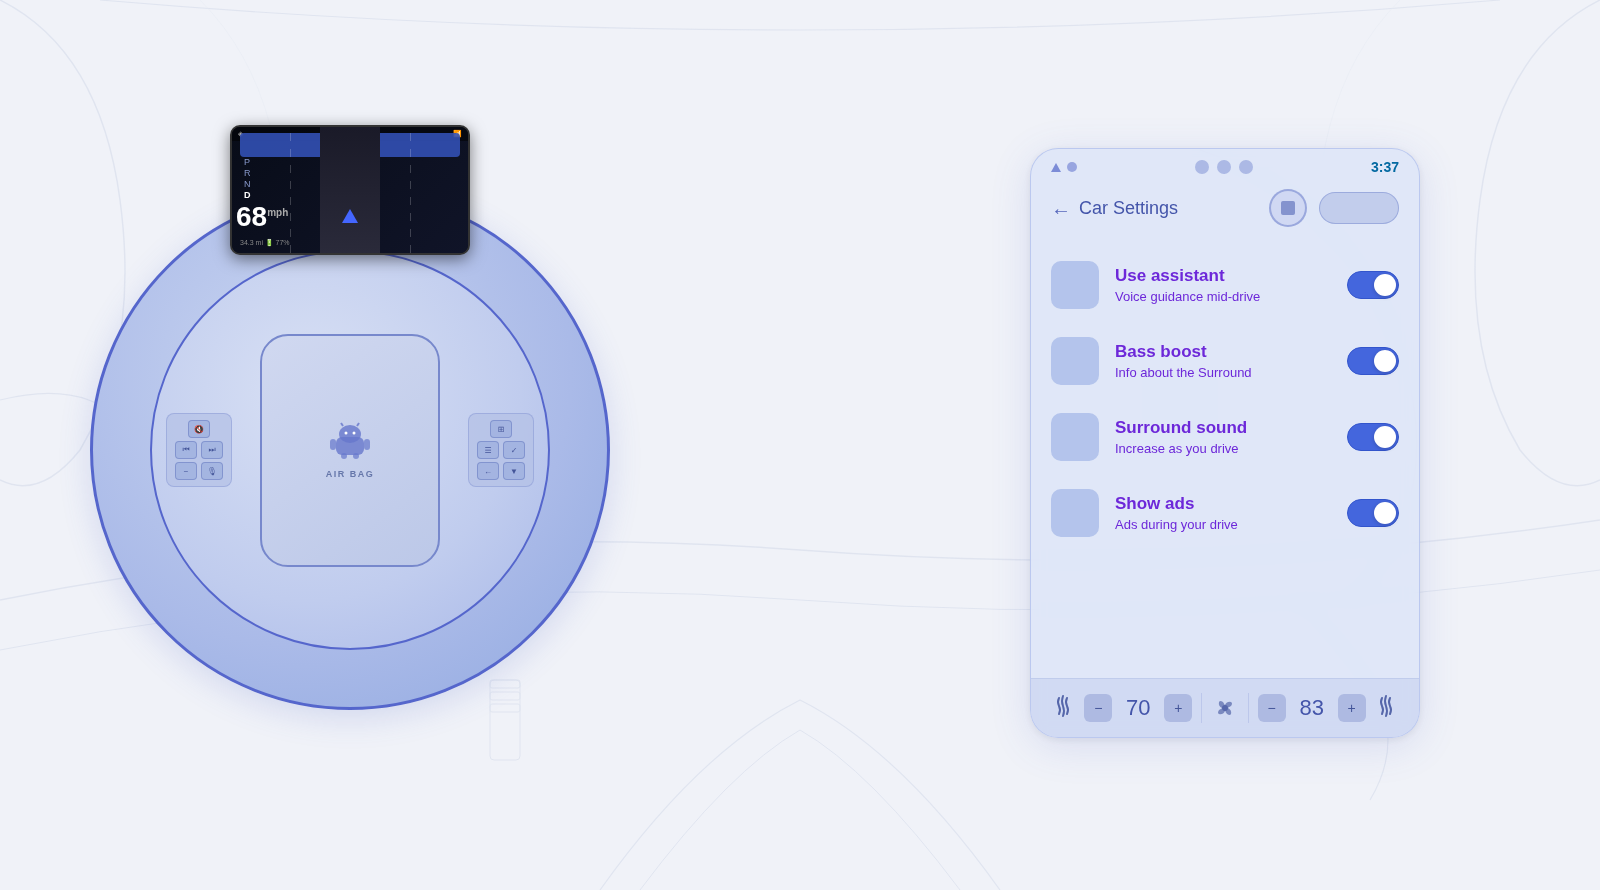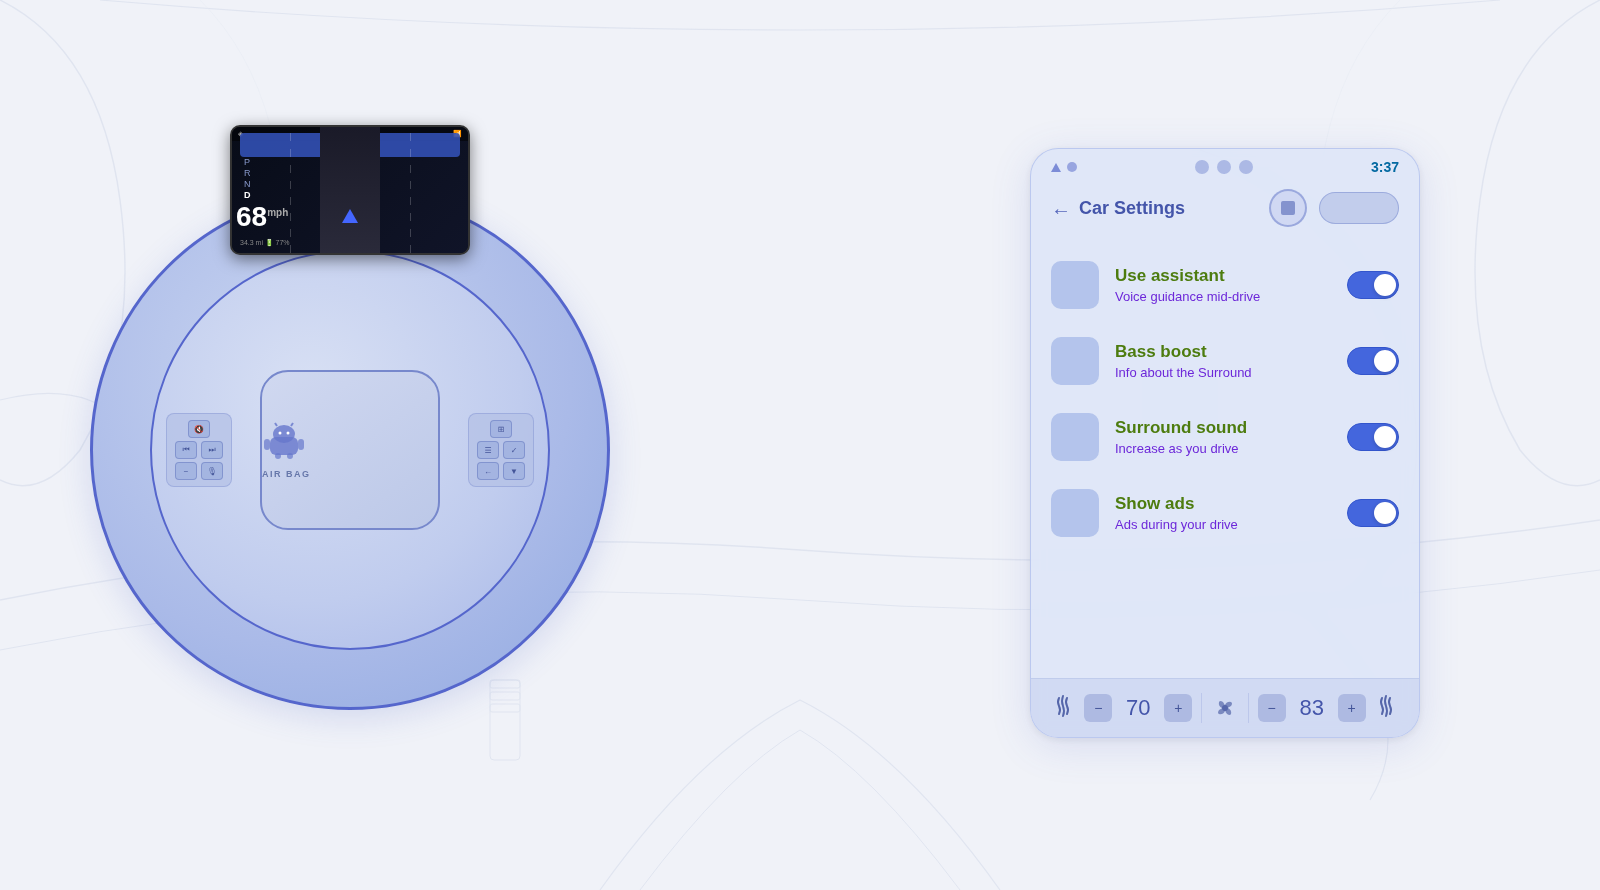--- a/index.html
+++ b/index.html
@@ -53,26 +53,27 @@
       background: radial-gradient(circle at 40% 35%, #d8e0f4 0%, #c0ccee 60%, #a8b8e8 100%);
       border: 2.5px solid #5566cc;
       position: relative;
       display: flex;
       align-items: center;
       justify-content: center;
     }
 
     .steering-center {
       width: 180px;
-      height: 160px;
+      height: 233px;
       border-radius: 28px;
       background: linear-gradient(145deg, #d0d8f0, #bcc8e8);
       border: 2px solid #7788cc;
       display: flex;
       flex-direction: column;
+      align-items: center;
       justify-content: center;
       gap: 4px;
     }
 
     .airbag-text {
       font-size: 9px;
       color: #6677aa;
       letter-spacing: 1.5px;
       font-weight: 600;
       margin-top: 6px;
@@ -331,21 +332,21 @@
       cursor: pointer;
     }
 
     .back-arrow {
       font-size: 20px;
       color: #5566bb;
     }
 
     .nav-title {
       font-size: 18px;
-      font-weight: 700;
+      font-weight: 400;
       color: #4455aa;
     }
 
     .nav-spacer { flex: 1; }
 
     .nav-stop-btn {
       width: 38px;
       height: 38px;
       border-radius: 50%;
       border: 2px solid rgba(100,120,200,0.5);
@@ -392,21 +393,21 @@
       flex-shrink: 0;
     }
 
     .settings-item-text {
       flex: 1;
     }
 
     .settings-item-title {
       font-size: 17px;
       font-weight: 600;
-      color: #4d7c0f;
+      color: #6d28d9;
       margin-bottom: 3px;
     }
 
     .settings-item-subtitle {
       font-size: 13px;
       color: #6d28d9;
     }
 
     
     .toggle-switch {

